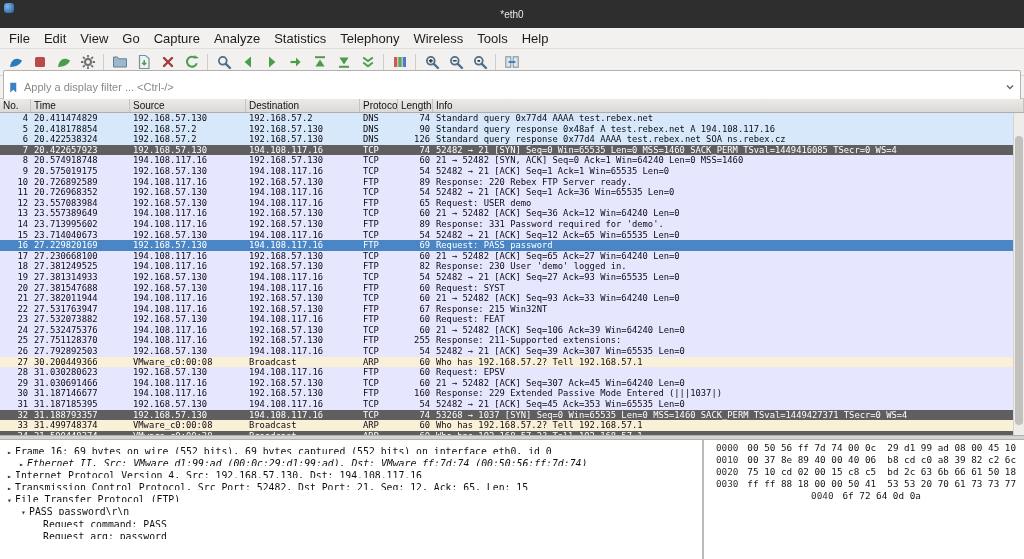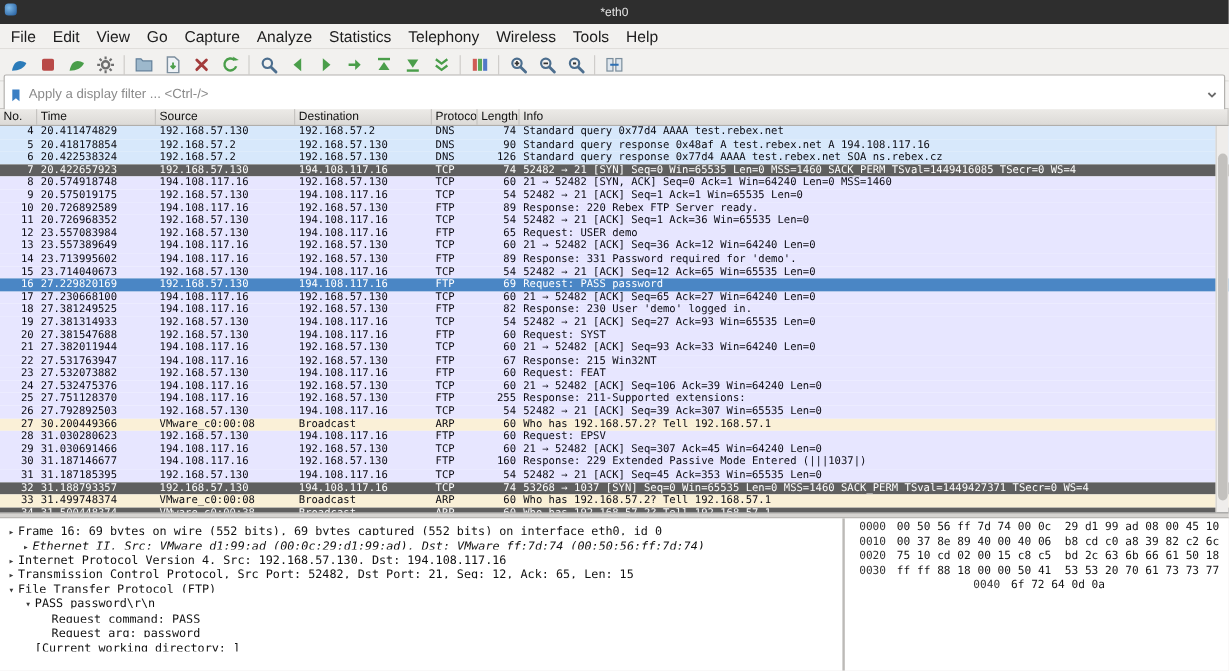--- a/index.html
+++ b/index.html
@@ -1,21 +1,21 @@
 <!DOCTYPE html>
 <html style="--sel-bg: #4a86c5; --dns-bg: #d7e8fb; --tcp-bg: #e7e6ff; --arp-bg: #faf0d7; --syn-bg: #5f5f5f; --titlebar: #2e2e2e;"><head>
 <meta charset="utf-8">
 <style>
   html,body{margin:0;padding:0;}
   body{width:1024px;height:559px;overflow:hidden;background:#e8e6e3;
        font-family:"Liberation Sans",sans-serif;-webkit-font-smoothing:antialiased;}
   .window{width:1024px;height:559px;display:flex;flex-direction:column;background:#f2f1ef;}
 
   
-  .titlebar{height:20px;background:var(--titlebar,#2e2e2e);color:#e8e8e8;position:relative;
+  .titlebar{height:28px;background:var(--titlebar,#2e2e2e);color:#e8e8e8;position:relative;
             display:flex;align-items:center;justify-content:center;font-size:10px;flex:0 0 auto;}
   .win-icon{position:absolute;left:4px;top:3px;width:10px;height:10px;border-radius:3px;
             background:radial-gradient(circle at 35% 35%,#7db9e8,#1e5799);}
   
   .menubar{height:20px;background:#f2f1ef;display:flex;align-items:center;font-size:13px;
            color:#1c1c1c;border-bottom:1px solid #e0dedb;padding-left:2px;flex:0 0 auto;}
   .menu-item{padding:2px 7px;cursor:default;}
   
   .toolbar{height:26px;background:#f2f1ef;border-bottom:1px solid #d8d6d3;display:flex;
            align-items:center;padding-left:4px;gap:1px;flex:0 0 auto;}
@@ -528,21 +528,20 @@
   <div class="bottom">
     <div class="details" id="details">
         <div class="dline" style="padding-left: 4px;"><span class="arr">▸</span><span>Frame 16: 69 bytes on wire (552 bits), 69 bytes captured (552 bits) on interface eth0, id 0</span></div>
         <div class="dline" style="padding-left: 16px; font-style: italic;"><span class="arr">▸</span><span>Ethernet II, Src: VMware_d1:99:ad (00:0c:29:d1:99:ad), Dst: VMware_ff:7d:74 (00:50:56:ff:7d:74)</span></div>
         <div class="dline" style="padding-left: 4px;"><span class="arr">▸</span><span>Internet Protocol Version 4, Src: 192.168.57.130, Dst: 194.108.117.16</span></div>
         <div class="dline" style="padding-left: 4px;"><span class="arr">▸</span><span>Transmission Control Protocol, Src Port: 52482, Dst Port: 21, Seq: 12, Ack: 65, Len: 15</span></div>
         <div class="dline" style="padding-left: 4px;"><span class="arr">▾</span><span>File Transfer Protocol (FTP)</span></div>
         <div class="dline" style="padding-left: 18px;"><span class="arr">▾</span><span>PASS password\r\n</span></div>
         <div class="dline" style="padding-left: 32px;"><span class="arr"></span><span>Request command: PASS</span></div>
         <div class="dline" style="padding-left: 32px;"><span class="arr"></span><span>Request arg: password</span></div>
-        <div class="dline" style="padding-left: 18px;"><span class="arr"></span><span>[Current working directory: ]</span></div>
       </div>
     <div class="hexpane" id="hexpane">
         <div class="xline"><span class="xoff">0000</span><span>00 50 56 ff 7d 74 00 0c  29 d1 99 ad 08 00 45 10</span></div>
         <div class="xline"><span class="xoff">0010</span><span>00 37 8e 89 40 00 40 06  b8 cd c0 a8 39 82 c2 6c</span></div>
         <div class="xline"><span class="xoff">0020</span><span>75 10 cd 02 00 15 c8 c5  bd 2c 63 6b 66 61 50 18</span></div>
         <div class="xline"><span class="xoff">0030</span><span>ff ff 88 18 00 00 50 41  53 53 20 70 61 73 73 77</span></div>
         <div class="xline"><span class="xoff">0040</span><span>6f 72 64 0d 0a</span></div>
       </div>
   </div>
 

